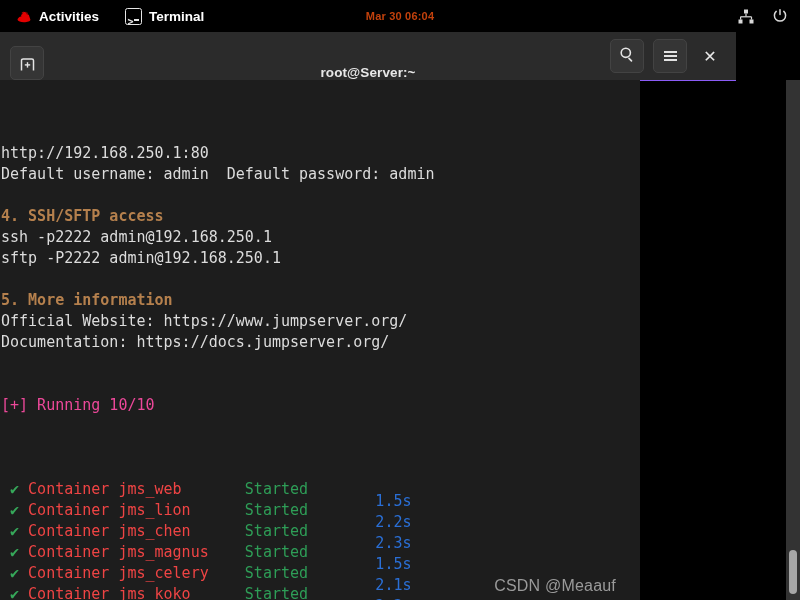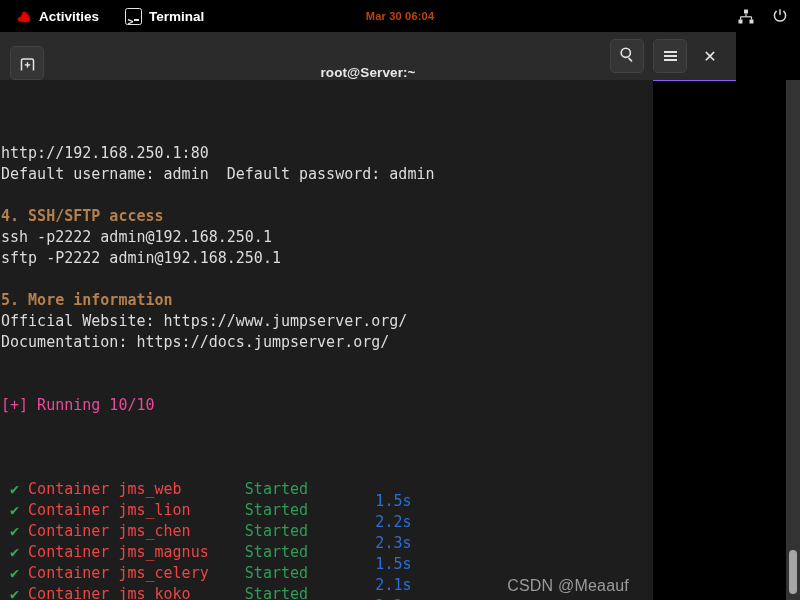--- a/index.html
+++ b/index.html
@@ -170,21 +170,20 @@
   }
 
   
   .terminal {
     position: absolute;
     left: 0; top: 80px;
     width: 640px;
     height: 520px;
     background: #1d1d1d;
     overflow: hidden;
-    padding-left: 13px;
   }
   .term-content {
     position: absolute;
     left: 0; top: 0;
     padding: 0;
     font-family: "DejaVu Sans Mono", "Liberation Mono", monospace;
     font-size: 15px;
     line-height: 21px;
     white-space: pre;
     color: #e0e0e0;

